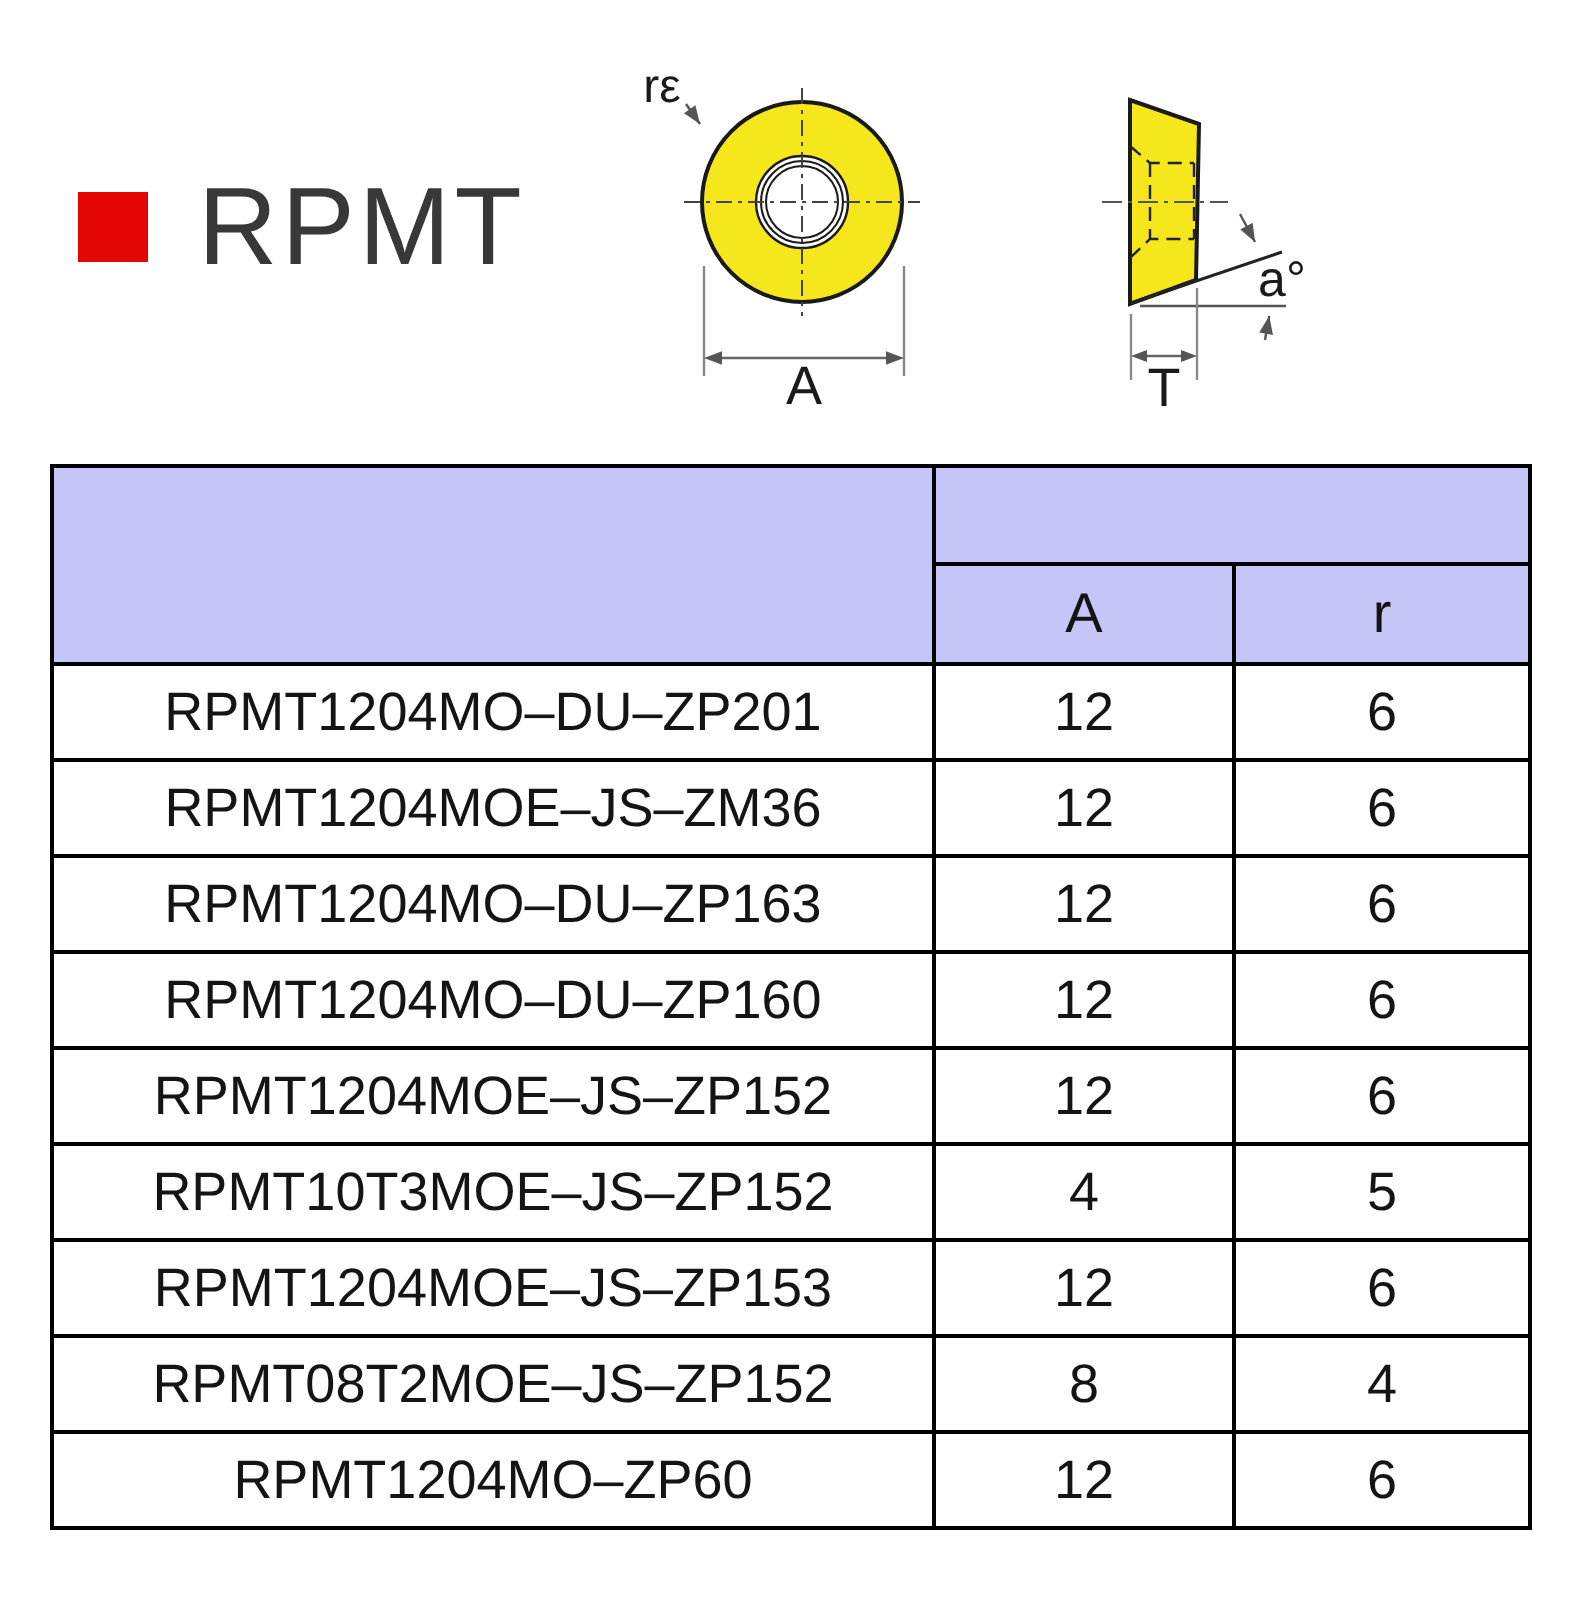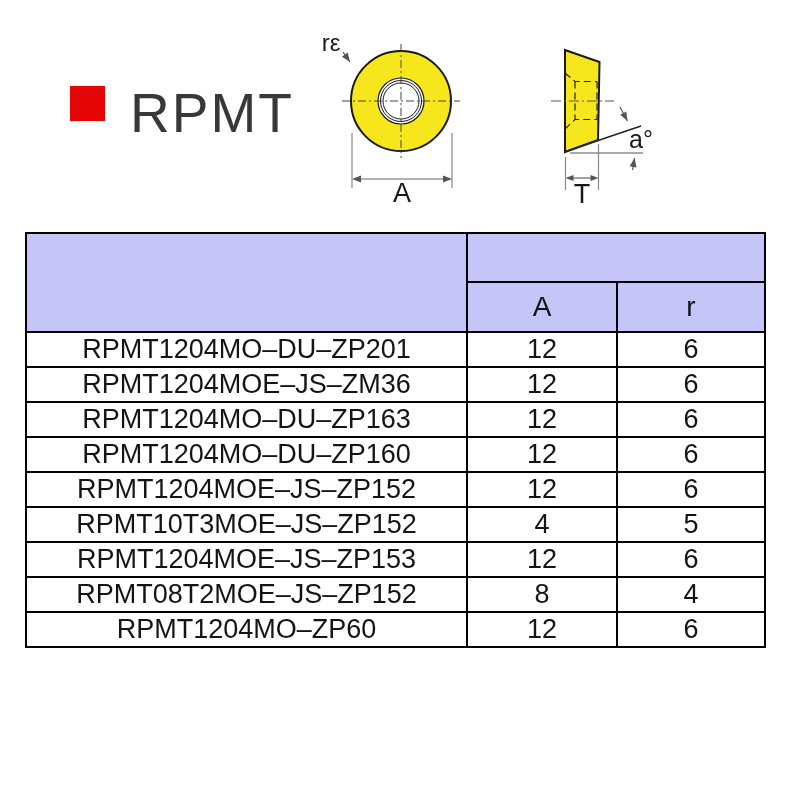--- a/index.html
+++ b/index.html
@@ -6,22 +6,22 @@
   html,body { width:790px; height:807px; }
   body {
     position:relative;
     background:#ffffff;
     font-family:"Liberation Sans", sans-serif;
     overflow:hidden;
   }
 
   
   .brand {
-    position:absolute; left:70px; top:86px;
-    display:flex; align-items:flex-start; gap:25px;
+    position:absolute; left:39px; top:86px;
+    display:flex; align-items:center; gap:25px;
   }
   .brand-logo { width:35px; height:35px; background:#e60505; }
   .brand-title {
     font-size:55px; line-height:1; color:#383838;
     font-weight:400; letter-spacing:2px;
   }
 
   
   .diagram-svg { position:absolute; left:0; top:0; }
   .dim-text { font-family:"Liberation Sans", sans-serif; fill:#1a1a1a; }
@@ -32,21 +32,21 @@
     width:739px;
     border-collapse:collapse; table-layout:fixed;
     font-size:27px; color:#141414; text-align:center;
   }
   table.spec th, table.spec td {
     border:2px solid #000; padding:0; font-weight:400;
   }
   table.spec thead th { background:#c5c5f7; font-size:28px; }
   tr.hdr-top th { height:49px; }
   tr.hdr-sub th { height:50px; }
-  table.spec tbody td { height:35px; background:#ffffff; }
+  table.spec tbody td { height:48px; background:#ffffff; }
   col.c-model { width:441px; }
   col.c-a { width:150px; }
   col.c-r { width:148px; }
 </style>
 </head>
 <body>
 
 <div class="brand">
   <div class="brand-logo"></div>
   <div class="brand-title">RPMT</div>

